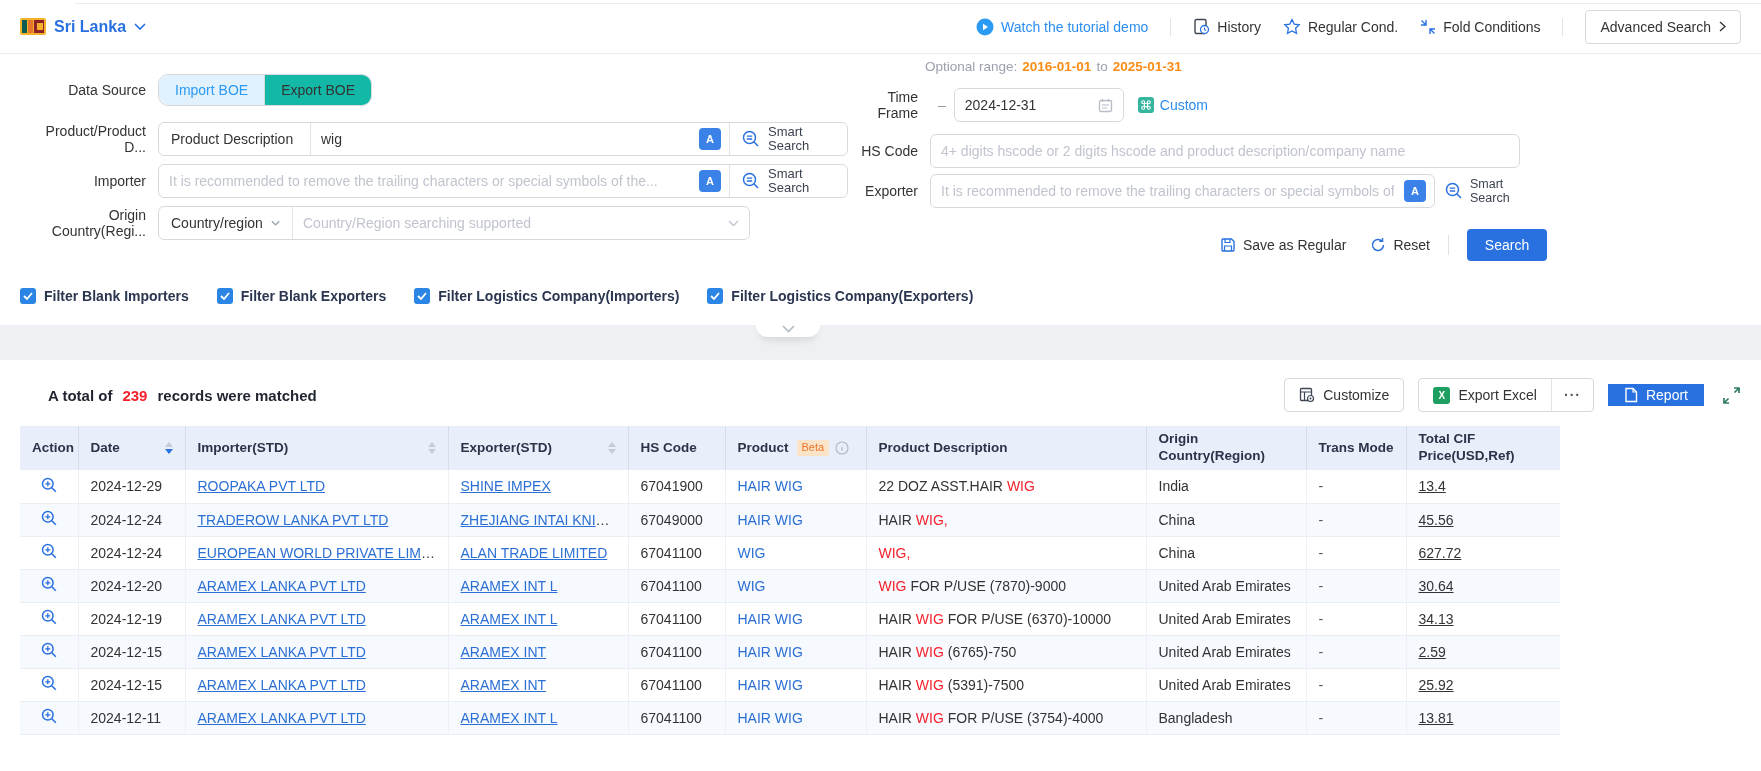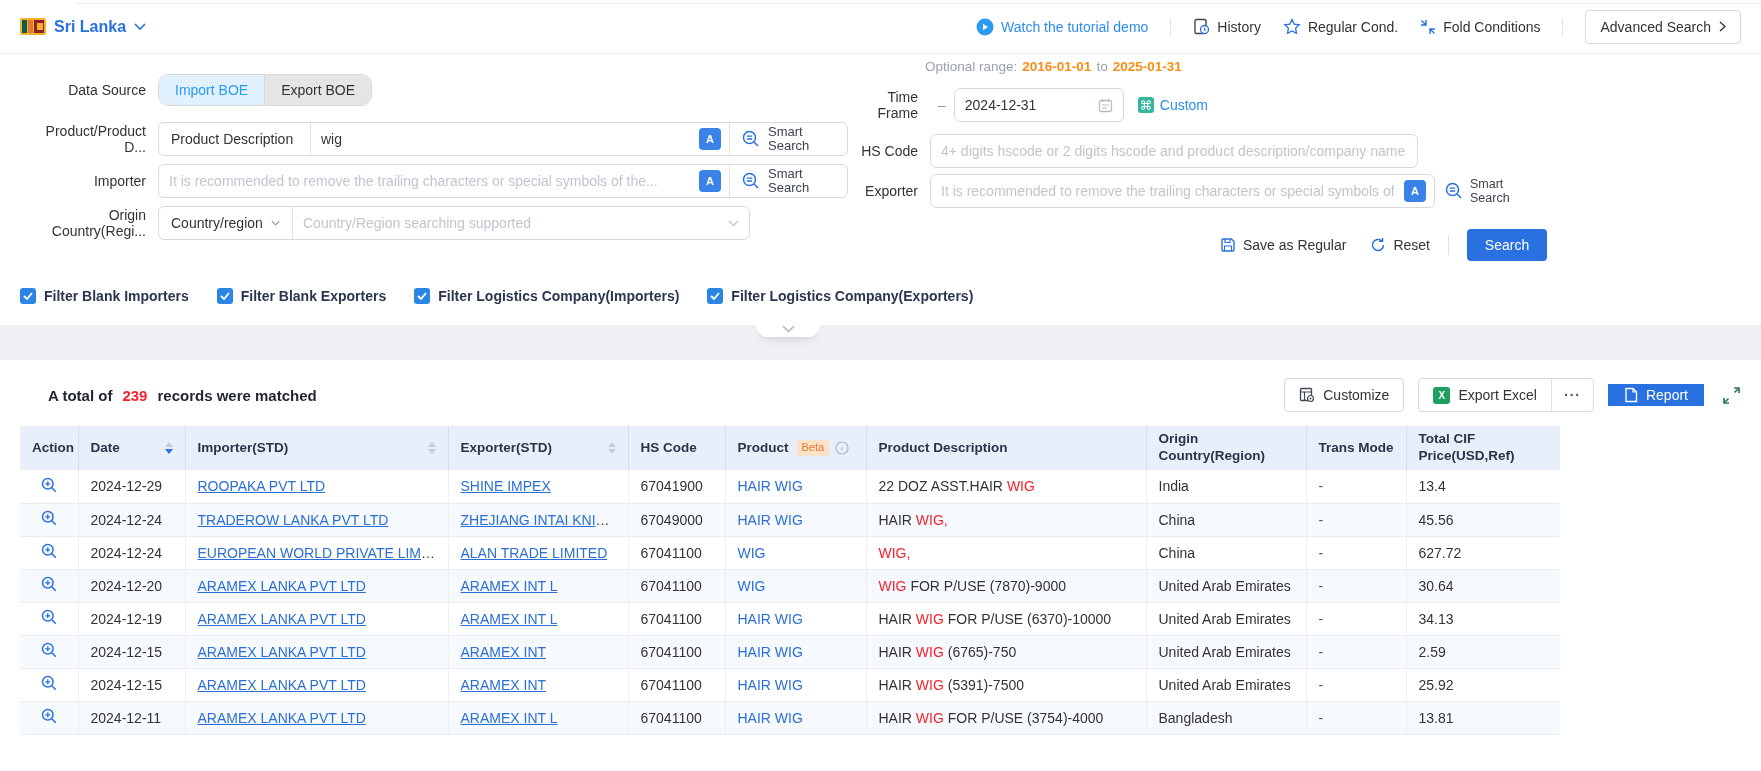--- a/index.html
+++ b/index.html
@@ -27,21 +27,21 @@
 
   
   .search-panel { position:relative; height:271px; background:#fff; }
   .form-left { position:absolute; left:20px; top:20px; }
   .form-right { position:absolute; left:845px; top:4px; width:702px; }
   .frow { display:flex; align-items:center; }
   .lbl { width:126px; flex:none; text-align:right; margin-right:12px; color:#333; }
   .rlbl { width:73px; flex:none; text-align:right; margin-right:12px; color:#333; }
 
   .seg-ctl { display:flex; border:1px solid #d9d9d9; border-radius:10px; overflow:hidden; height:32px; }
-  .seg-ctl .seg { padding:0 16px; display:flex; align-items:center; background:#e5e5e5; cursor:pointer; }
+  .seg-ctl .seg { padding:0 16px; display:flex; align-items:center; background:#14b8a6; cursor:pointer; }
   .seg-ctl .seg.on { background:#e1f1fe; color:#2b9af3; }
   .seg-ctl .seg + .seg { border-left:1px solid #d9d9d9; }
 
   .optional { height:16px; display:flex; gap:5px; font-size:13.5px; color:#9aa1ad; margin-left:80px; align-items:center;}
   .optional b { color:#fa8c16; font-weight:700; }
   .trow { margin-top:14px; }
   .dinput { width:170px; height:34px; border:1px solid #d9d9d9; border-radius:6px;
     display:flex; align-items:center; padding:0 10px; background:#fff; cursor:pointer; }
   .dinput .cal { margin-left:auto; color:#b7bcc6; }
   .dash { margin:0 8px; color:#999; }
@@ -108,21 +108,21 @@
   .th-flex { display:flex; align-items:center; }
   .sorter { margin-left:auto; display:flex; flex-direction:column; gap:2px; cursor:pointer; }
   .car { width:0; height:0; border-left:4px solid transparent; border-right:4px solid transparent; }
   .car.up { border-bottom:5px solid #c5cbd8; }
   .car.down { border-top:5px solid #c5cbd8; }
   .car.down.active { border-top-color:#2970e0; }
   .beta { background:#fbe3c8; color:#e8762c; font-size:11px; font-weight:400; border-radius:2px;
     padding:1px 5px; margin:0 6px 0 8px; }
   tbody td { height:33px; padding:0 12px; border-right:1px solid #edf0f6; border-bottom:1px solid #e9edf4;
     color:#333; overflow:hidden; white-space:nowrap; text-overflow:ellipsis; }
-  tbody td:last-child { border-right:none; }
+  tbody td:last-child { border-right:none;text-decoration:underline; }
   tbody tr.alt { background:#f6f9fe; }
   td.c-action { text-align:center; }
   .mag { display:inline-flex; cursor:pointer; }
   a.cell-link { color:#2b6fd4; text-decoration:underline; cursor:pointer; }
   a.prod-link { color:#2b6fd4; text-decoration:none; cursor:pointer; }
   .hl { color:#f5222d; }
   .c-trans { color:#555; }
 </style>
 </head>
 <body>
@@ -306,21 +306,21 @@
               <circle cx="7.8" cy="7.8" r="1.5" fill="none" stroke="#fff" stroke-width="1.1"></circle>
               <rect x="3.4" y="3.4" width="3.2" height="3.2" fill="none" stroke="#fff" stroke-width="1.1"></rect>
             </svg>
           </span>
         <span>Custom</span>
       </div>
     </div>
 
     <div class="frow r-hs">
       <span class="rlbl">HS Code</span>
-      <div class="igroup" style="width:488px">
+      <div class="igroup" style="width:590px">
         <input type="text" placeholder="4+ digits hscode or 2 digits hscode and product description/company name" style="">
       </div>
     </div>
 
     <div class="frow r-exporter">
       <span class="rlbl">Exporter</span>
       <div class="igroup" style="width:505px">
         <input type="text" placeholder="It is recommended to remove the trailing characters or special symbols of the..." style="">
         <span class="trans-ic">A</span>
       </div>

